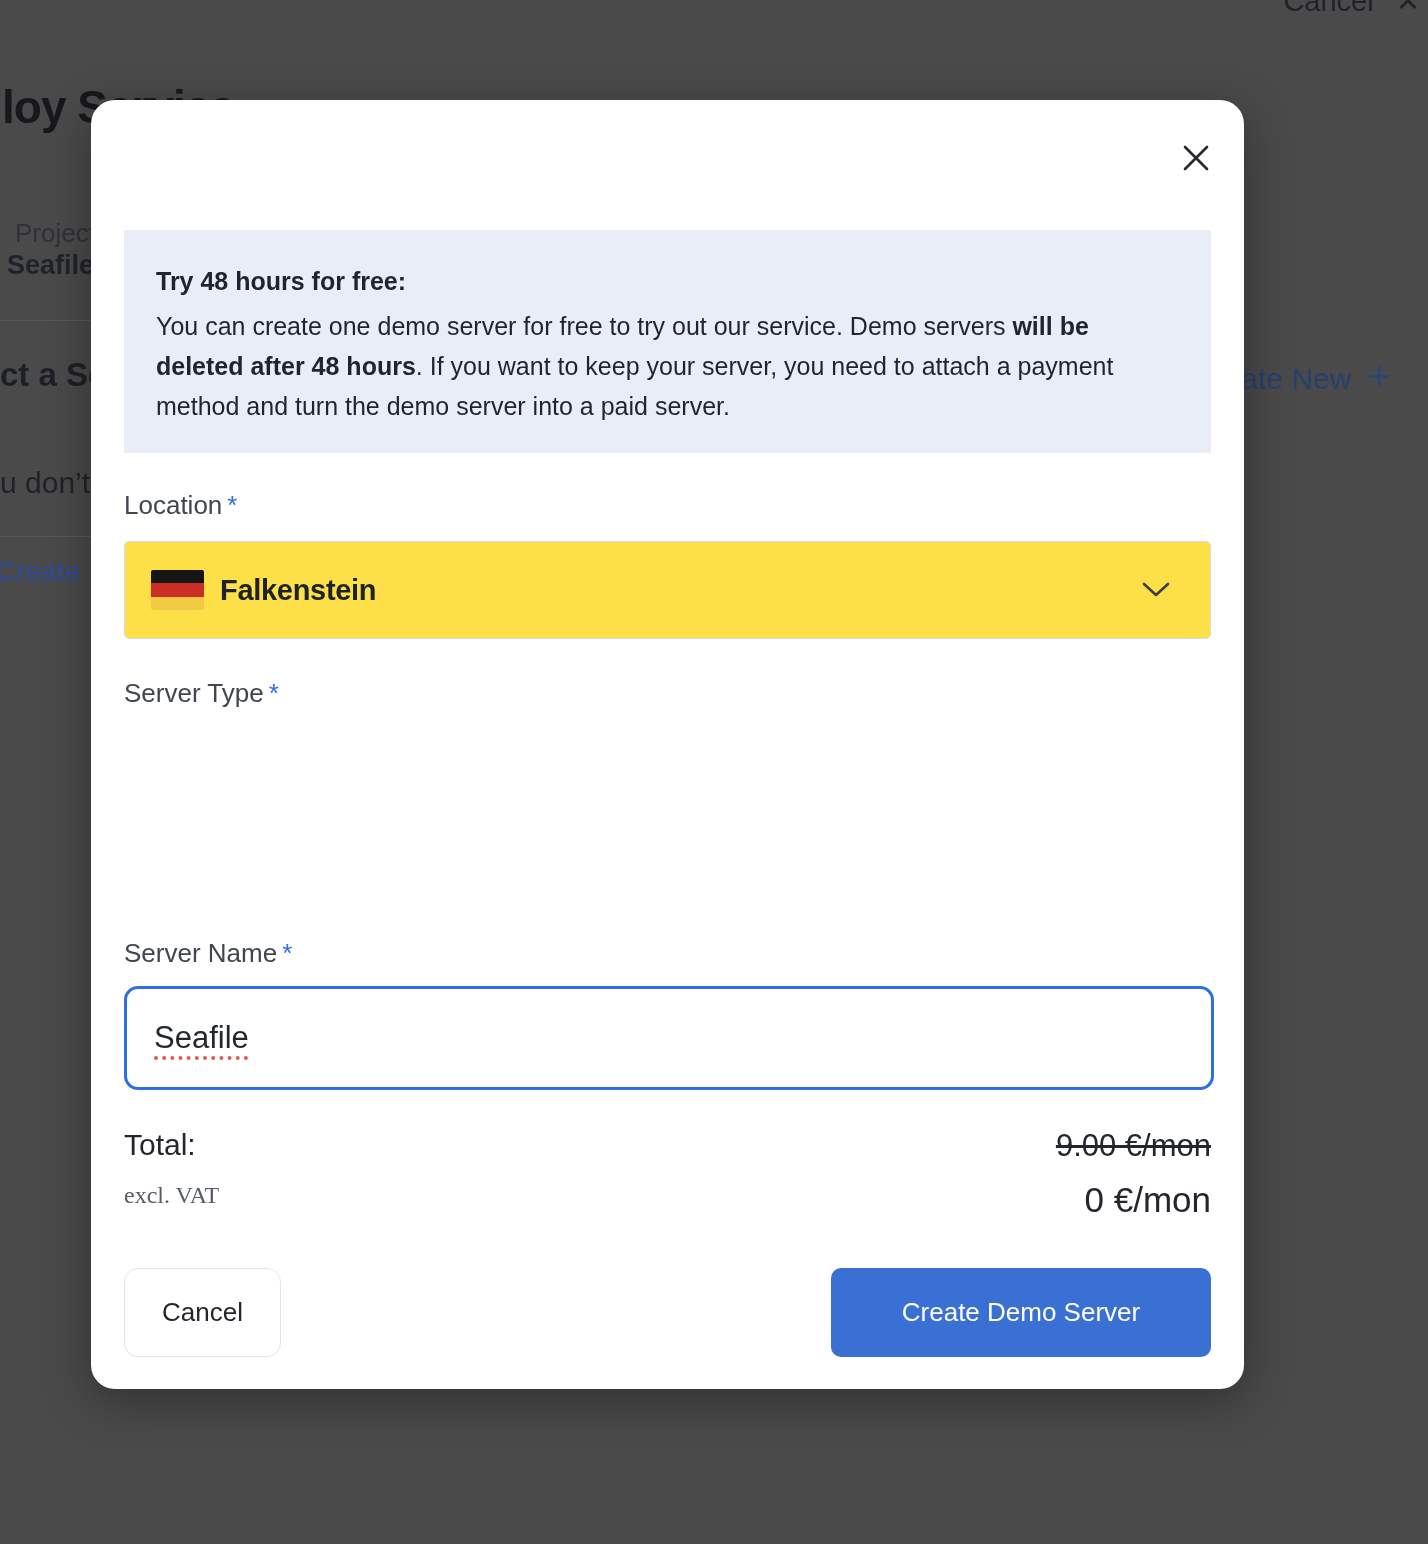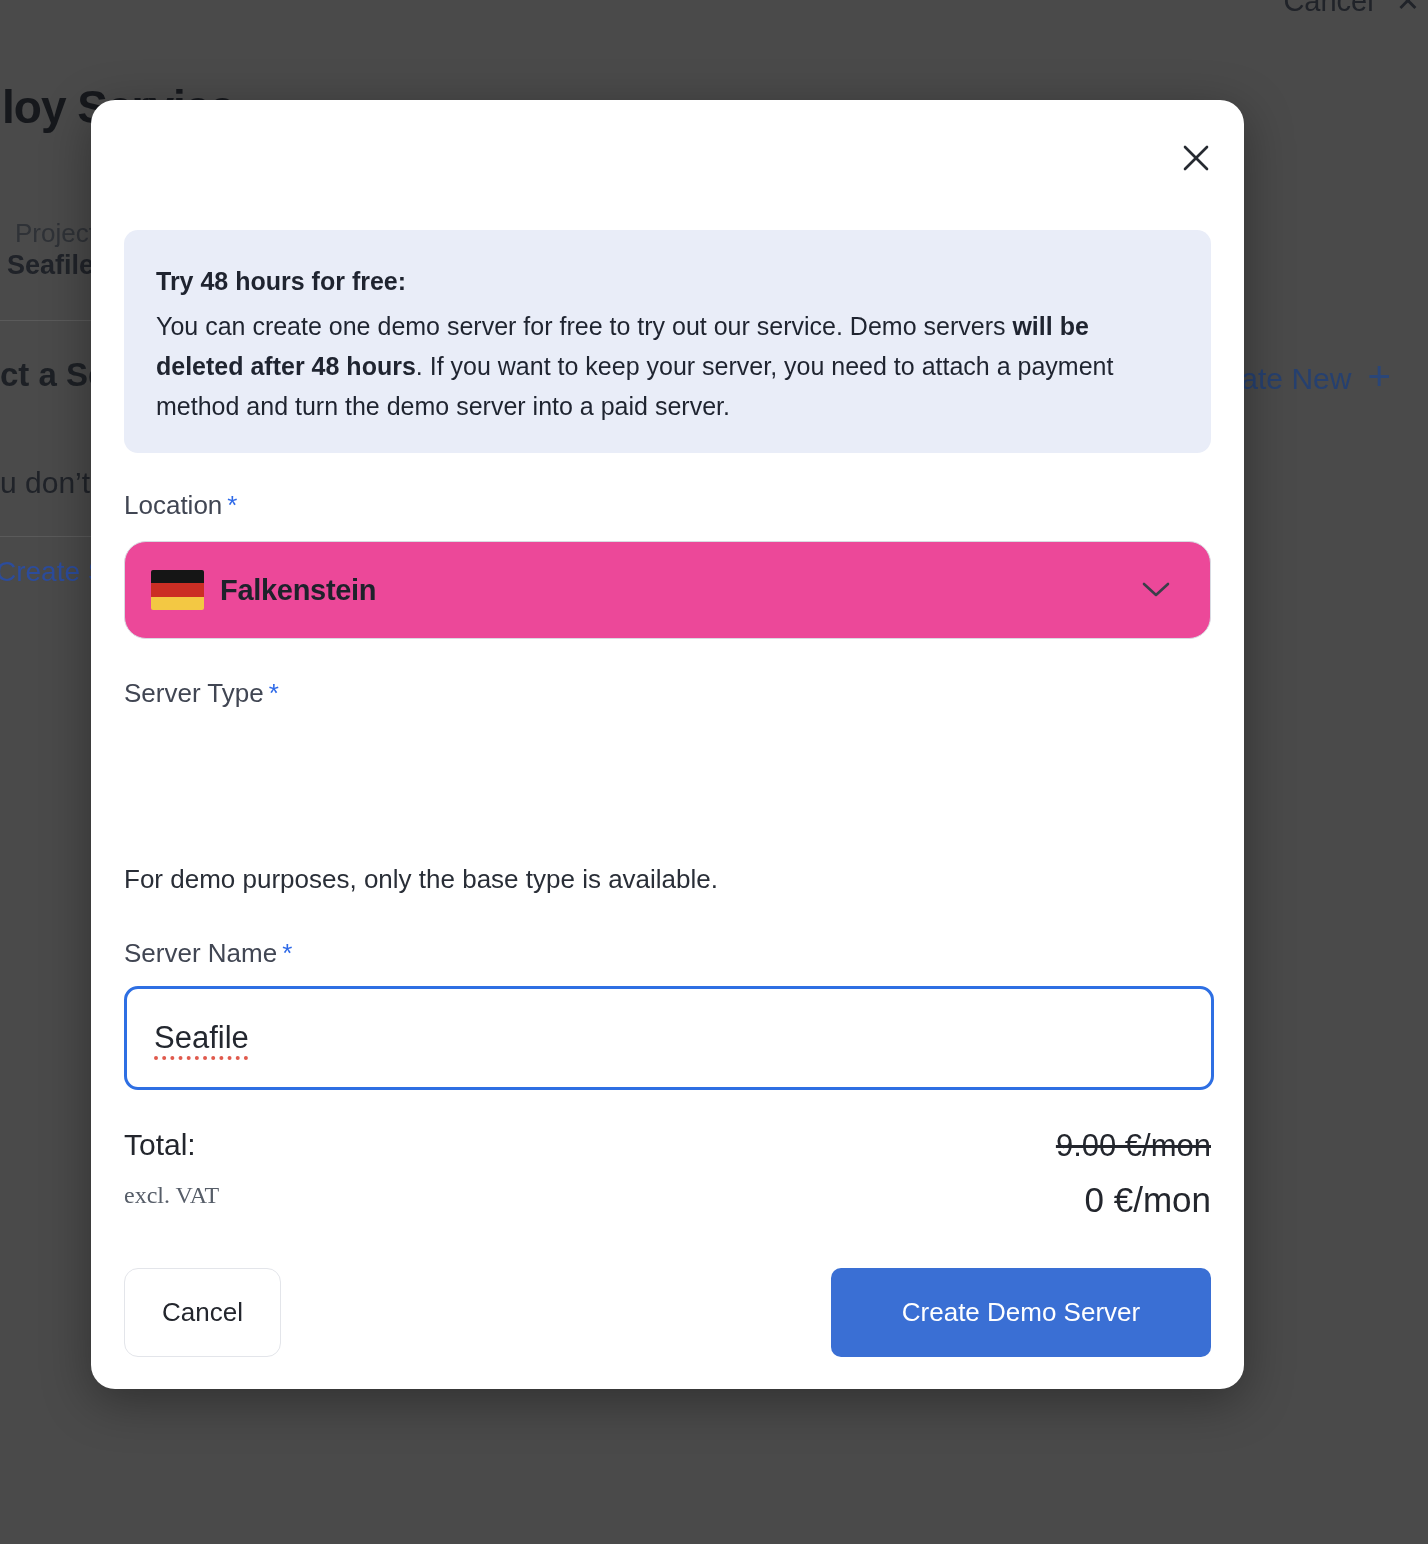--- a/index.html
+++ b/index.html
@@ -35,35 +35,35 @@
   .modal-title {
     position:absolute; left:33px; top:36px;
     font-size:36px; font-weight:700; letter-spacing:-0.5px; color:#1d2127;
   }
   .close-btn {
     position:absolute; right:30px; top:40px; width:36px; height:36px;
     display:flex; align-items:center; justify-content:center; cursor:pointer;
   }
   .infobox {
     position:absolute; left:33px; top:130px; width:1087px; height:223px;
-    background:#e9edf8; border-radius:14px; padding:34px 32px;
+    background:#e9edf8; border-radius:2px; padding:34px 32px;
     font-size:25px; line-height:40px; color:#1f2430;
   }
   .infobox .info-heading { font-weight:700; line-height:34px; margin-bottom:8px; }
   .infobox b { font-weight:700; }
 
   .field-label { position:absolute; left:33px; font-size:26px; color:#414653; }
   .req { color:#2f6ae8; margin-left:5px; }
   .lbl-location { top:390px; }
   .lbl-type { top:578px; }
   .lbl-name { top:838px; }
 
   .select {
     position:absolute; left:33px; width:1087px; height:98px;
-    border:1px solid #d8dbe2; border-radius:22px; background:#ec4899;
+    border:1px solid #d8dbe2; border-radius:5px; background:#fde047;
     display:flex; align-items:center; cursor:pointer;
   }
   .sel-location { top:441px; padding-left:26px; }
   .sel-type { top:629px; padding-left:39px; }
   .select .value { font-size:29px; font-weight:700; letter-spacing:-0.3px; color:#1e222b; }
   .flag { width:53px; height:40px; margin-right:16px; border-radius:2px; overflow:hidden;
           display:flex; flex-direction:column; flex-shrink:0; }
   .flag div { flex:1; }
   .flag .f-black { background:#151515; }
   .flag .f-red   { background:#cb2e24; }
@@ -145,21 +145,20 @@
       <svg width="28" height="16" viewBox="0 0 28 16">
         <polyline points="2,2 14,13 26,2" fill="none" stroke="#3a3f49" stroke-width="2.6" stroke-linecap="round" stroke-linejoin="round"></polyline>
       </svg>
     </span>
   </div>
 
   <div class="field-label lbl-type">
     <span>Server Type</span><span class="req">*</span>
   </div>
 
-  <div class="type-note">For demo purposes, only the base type is available.</div>
 
   <div class="field-label lbl-name">
     <span>Server Name</span><span class="req">*</span>
   </div>
   <div class="name-input">
     <span class="value">Seafile</span>
   </div>
 
   <div class="total-label">Total:</div>
   <div class="vat-note">excl. VAT</div>

